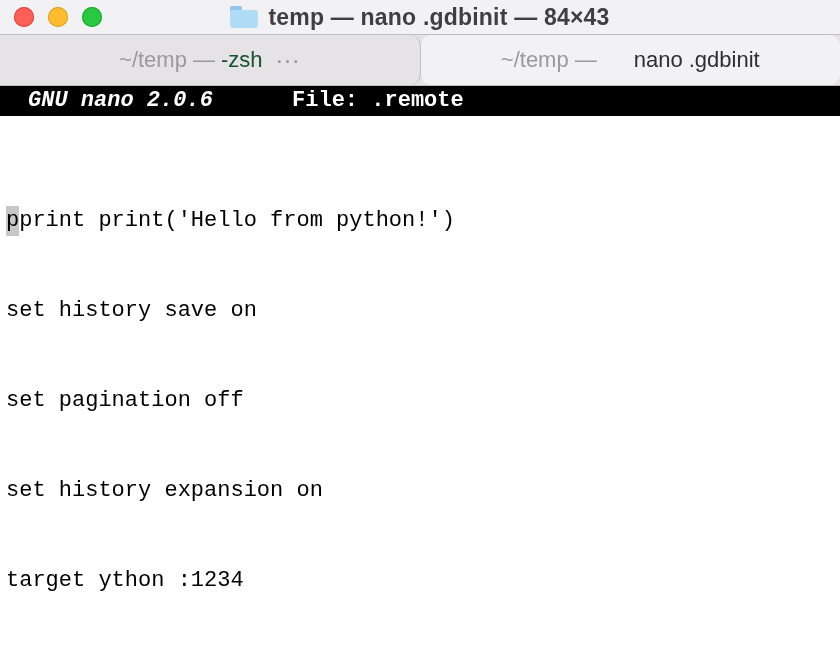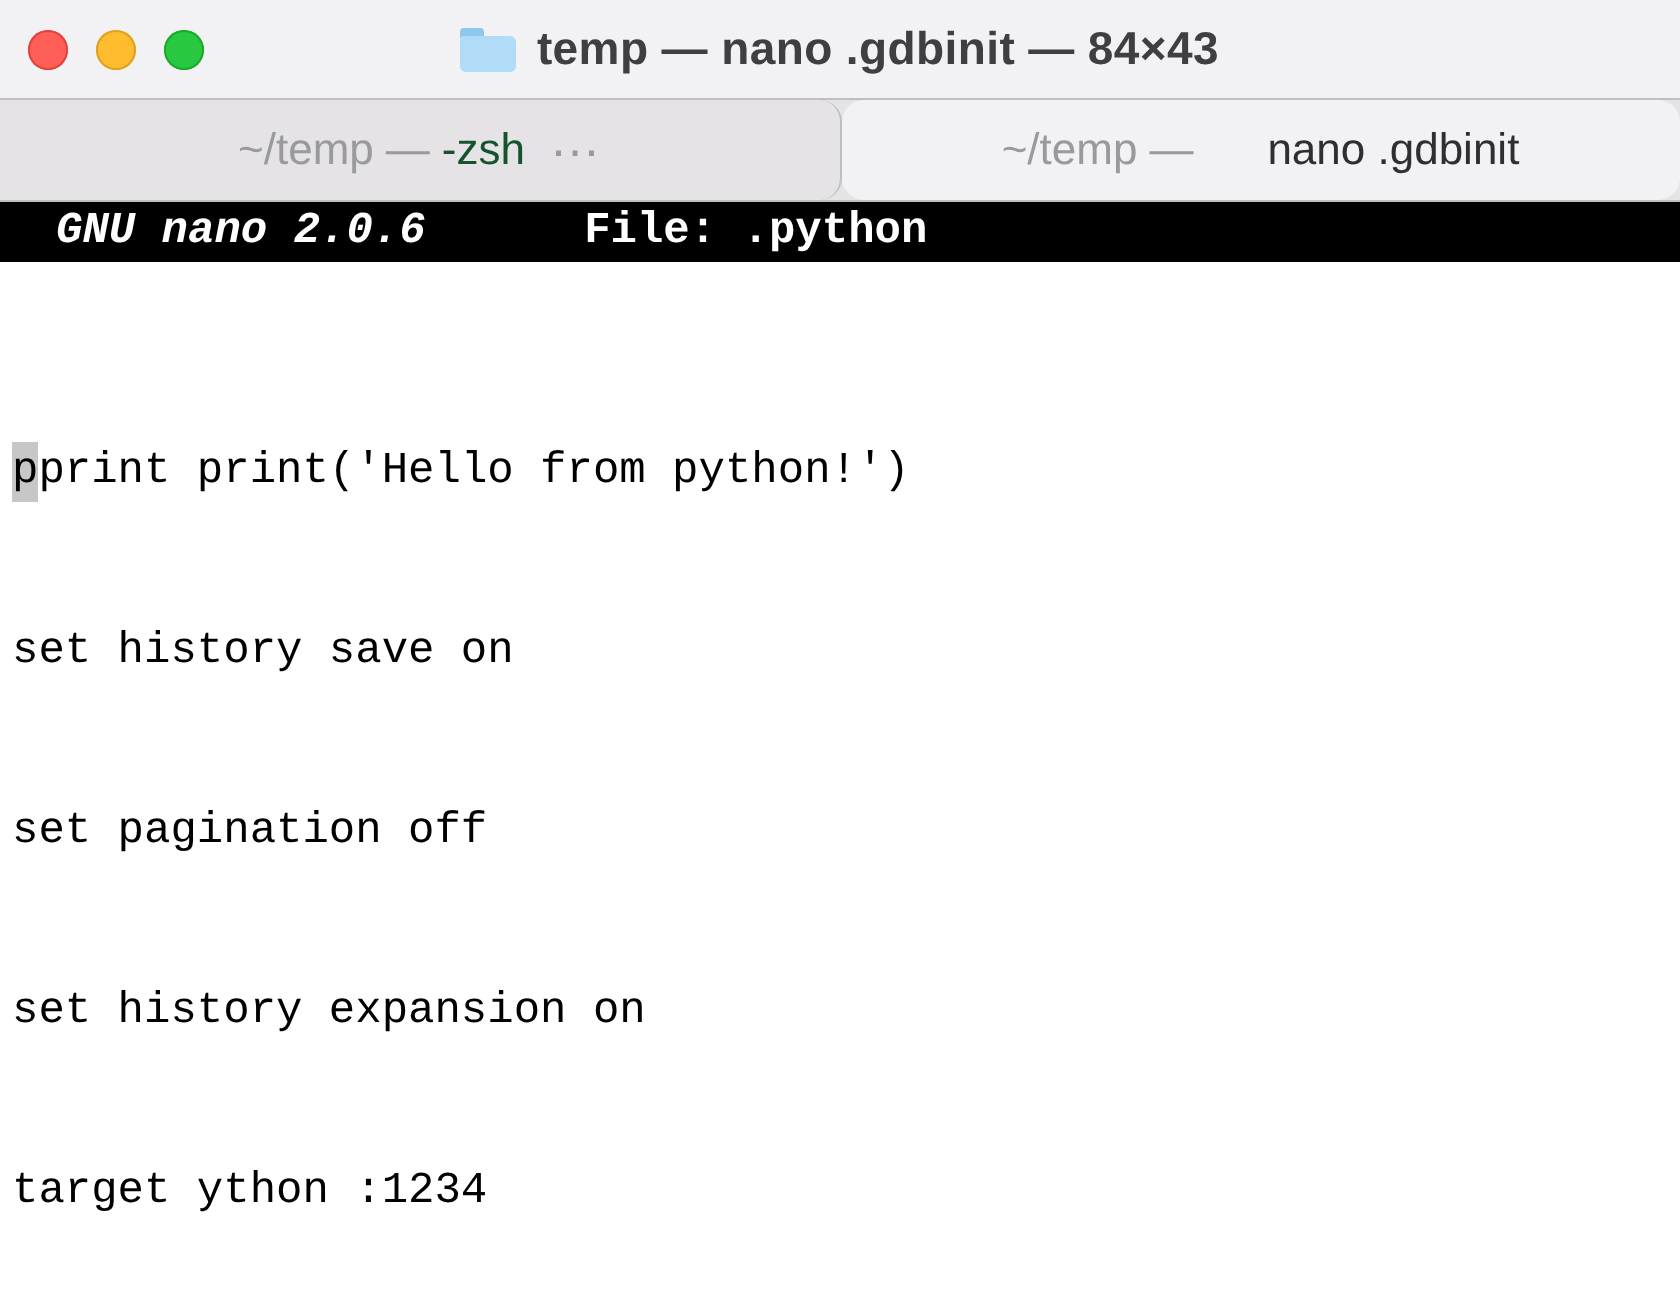--- a/index.html
+++ b/index.html
@@ -23,21 +23,21 @@
   html,body{margin:0;padding:0;}
   body{
     width:840px;height:652px;
     background:var(--term-bg);
     font-family:-apple-system,BlinkMacSystemFont,"Helvetica Neue",Arial,sans-serif;
     overflow:hidden;
     position:relative;
     box-sizing:border-box;
   }
   .titlebar{
-    height:50px;
+    height:35px;
     background:var(--chrome-bg);
     border-bottom:1px solid var(--chrome-border);
     display:flex;align-items:center;
     position:relative;
     box-sizing:border-box;
   }
   .traffic{
     position:absolute;left:14px;top:0;bottom:0;
     display:flex;align-items:center;gap:14px;
   }
@@ -151,21 +151,21 @@
     <span class="dim"> — </span>
     <span class="strong">nano .gdbinit</span>
   </div>
 </div>
 
 <div class="term">
   <div class="nano-bar">
     <span class="left">GNU nano 2.0.6</span>
     <span class="gap">                  </span>
     <span class="center">
-      <span>File: </span><span>.python</span>
+      <span>File: </span><span>.remote</span>
     </span>
   </div>
   <div class="editor">
     <div class="line"><span class="cursor">p</span><span>print print('Hello from python!')</span></div>
     <div class="line"><span>set history save on</span></div>
     <div class="line"><span>set pagination off</span></div>
     <div class="line"><span>set history expansion on</span></div>
     <div class="line"><span>target ython :1234</span></div>
     
     

